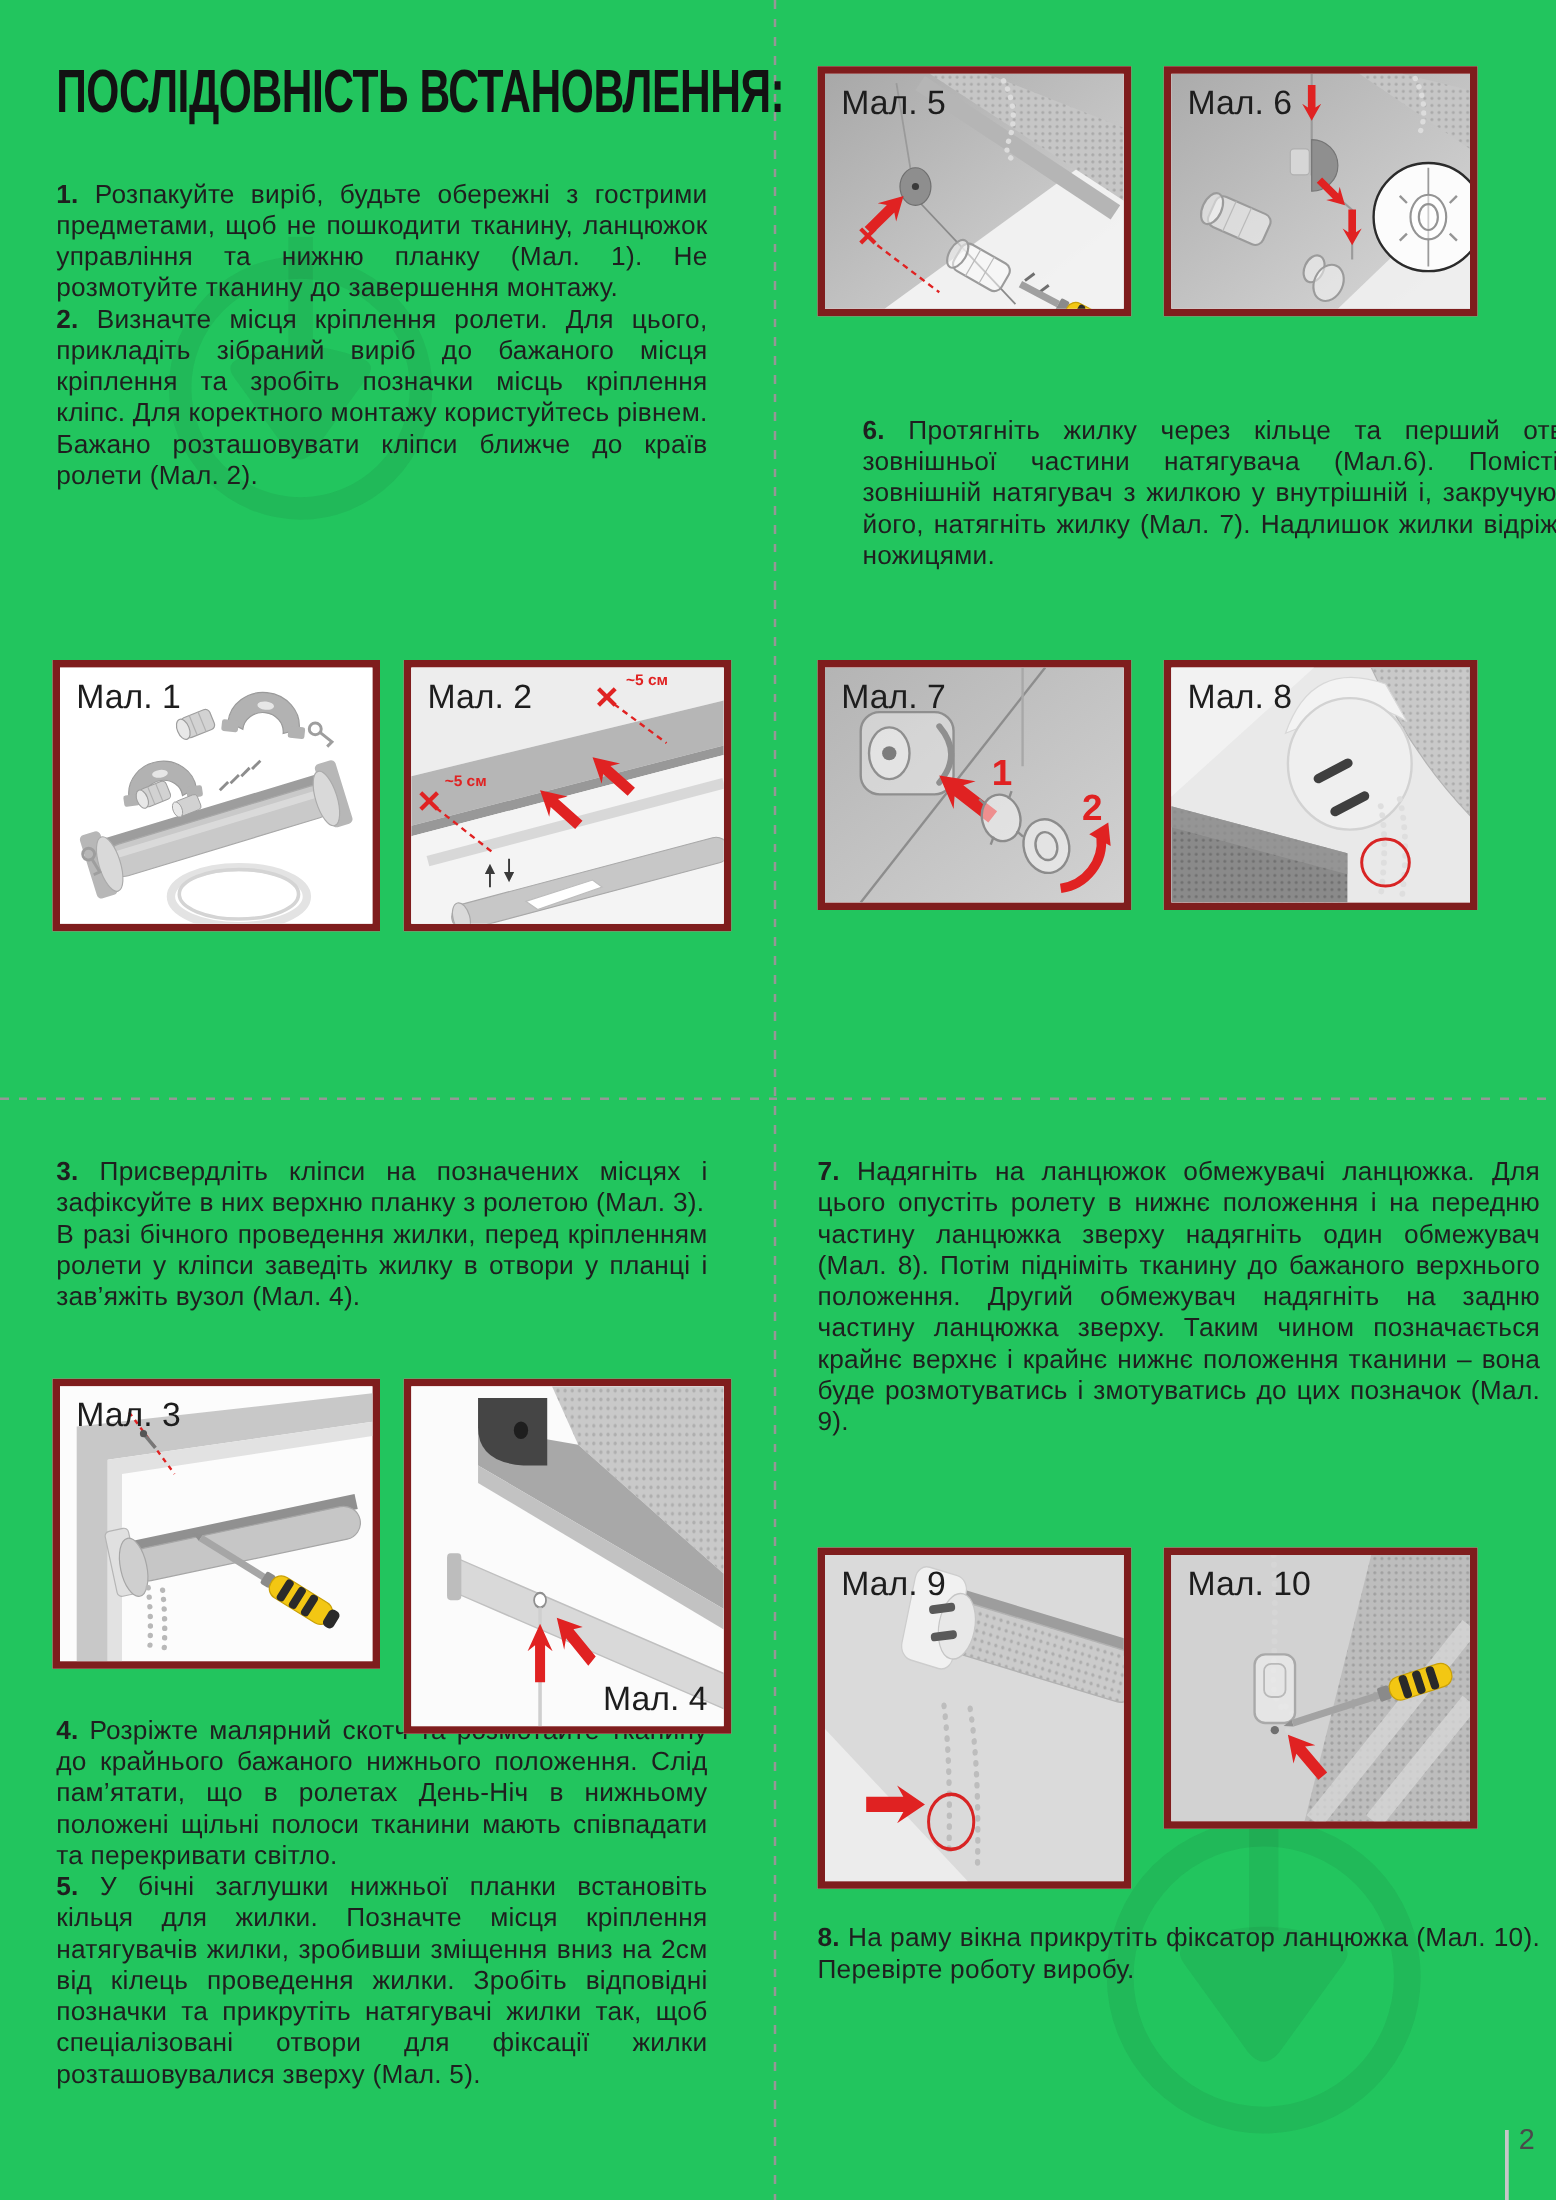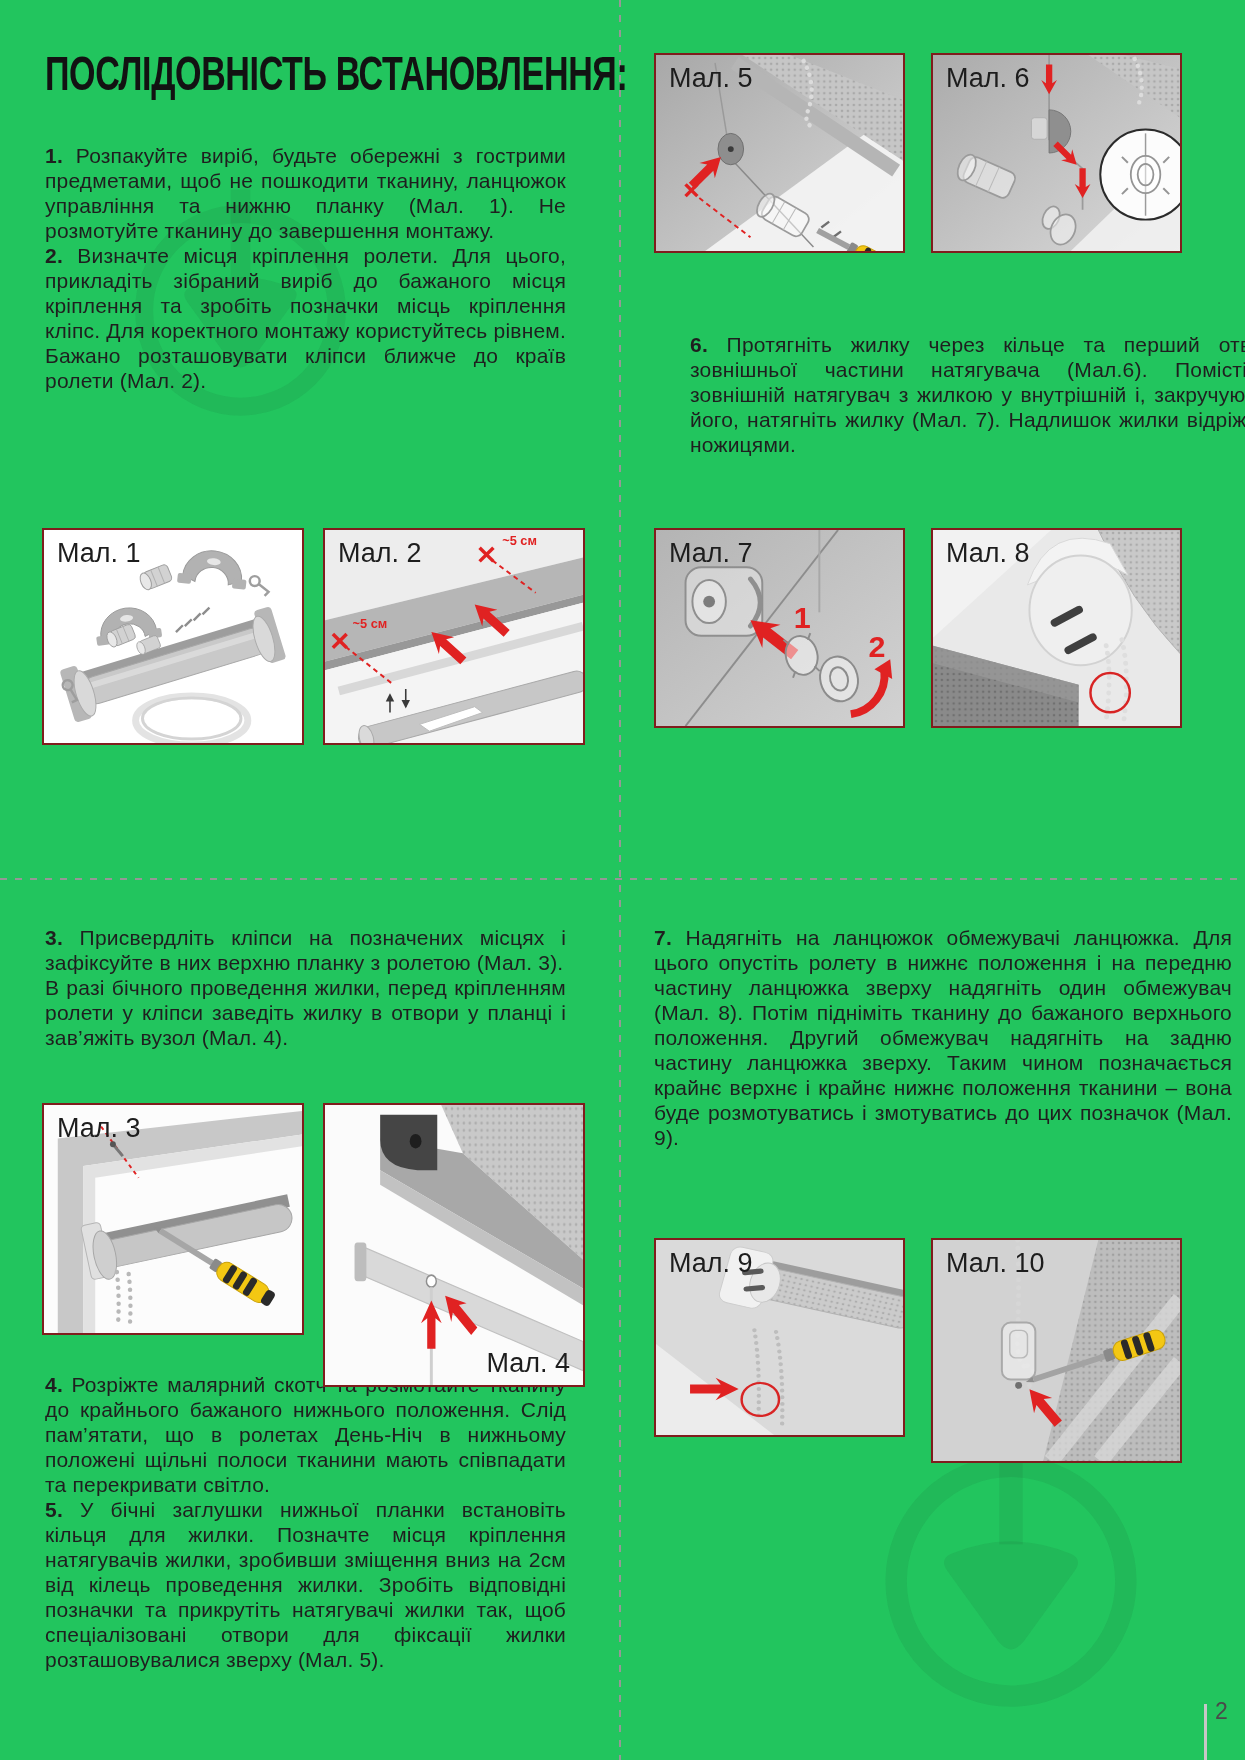--- a/index.html
+++ b/index.html
@@ -18,33 +18,33 @@
     letter-spacing:0.2px;z-index:2;}
   .txt p{margin:0;}
   .txt b{font-weight:700;}
   #block12{left:45px;top:143px;width:521px;}
   #block3{left:45px;top:925px;width:521px;}
   #block45{left:45px;top:1372px;width:521px;}
   #block6{left:690px;top:332px;width:578px;}
   #block7{left:654px;top:925px;width:578px;}
   #block8{left:654px;top:1538px;width:578px;}
 
-  .figure{position:absolute;border:2px solid #7f1d1d;background:#ffffff;box-sizing:border-box;z-index:2;}
+  .figure{position:absolute;border:6px solid #7f1d1d;background:#ffffff;box-sizing:border-box;z-index:2;}
   .figure svg{position:absolute;left:0;top:0;width:100%;height:100%;display:block;}
   .fig-label{position:absolute;top:8px;left:13px;font-size:27px;color:#1d1d1d;z-index:3;}
   .fig-label.br{top:auto;left:auto;bottom:6px;right:13px;}
   #fig1{left:42px;top:528px;width:262px;height:217px;}
   #fig2{left:323px;top:528px;width:262px;height:217px;padding-left:16px;}
   #fig3{left:42px;top:1103px;width:262px;height:232px;}
   #fig4{left:323px;top:1103px;width:262px;height:284px;}
   #fig5{left:654px;top:53px;width:251px;height:200px;}
   #fig6{left:931px;top:53px;width:251px;height:200px;}
   #fig7{left:654px;top:528px;width:251px;height:200px;}
   #fig8{left:931px;top:528px;width:251px;height:200px;}
-  #fig9{left:654px;top:1238px;width:251px;height:199px;}
+  #fig9{left:654px;top:1238px;width:251px;height:273px;}
   #fig10{left:931px;top:1238px;width:251px;height:225px;}
 
   svg text{font-family:"Liberation Sans",sans-serif;}
   .red-note{fill:#e02222;font-size:13px;font-weight:bold;}
   .red-num{fill:#e02222;font-size:31px;font-weight:bold;}
 
   .wm{position:absolute;z-index:0;color:rgba(25,25,25,0.07);}
   #wm1{left:118px;top:165px;width:245px;height:258px;}
   #wm2{left:865px;top:1408px;width:292px;height:306px;}
 
@@ -92,20 +92,23 @@
   </div>
 
   <div class="txt" id="block6">
     <p><b>6.</b> <span>Протягніть жилку через кільце та перший отвір зовнішньої частини натягувача (Мал.6). Помістіть зовнішній натягувач з жилкою у внутрішній і, закручуючи його, натягніть жилку (Мал. 7). Надлишок жилки відріжте ножицями.</span></p>
   </div>
 
   <div class="txt" id="block7">
     <p><b>7.</b> <span>Надягніть на ланцюжок обмежувачі ланцюжка. Для цього опустіть ролету в нижнє положення і на передню частину ланцюжка зверху надягніть один обмежувач (Мал. 8). Потім підніміть тканину до бажаного верхнього положення. Другий обмежувач надягніть на задню частину ланцюжка зверху. Таким чином позначається крайнє верхнє і крайнє нижнє положення тканини – вона буде розмотуватись і змотуватись до цих позначок (Мал. 9).</span></p>
   </div>
 
+  <div class="txt" id="block8">
+    <p><b>8.</b> <span>На раму вікна прикрутіть фіксатор ланцюжка (Мал. 10). Перевірте роботу виробу.</span></p>
+  </div>
 
   <div class="figure" id="fig1">
     <span class="fig-label">Мал. 1</span>
     <svg viewBox="0 0 262 217" preserveAspectRatio="none">
       <rect width="262" height="217" fill="#ffffff"></rect>
       <g transform="rotate(-17 135 140)">
         <rect x="36" y="116" width="196" height="13" rx="3" fill="#9d9d9d"></rect>
         <rect x="36" y="124" width="196" height="28" rx="14" fill="#c9c9c9" stroke="#a8a8a8"></rect>
         <rect x="40" y="129" width="188" height="6" fill="#dedede" opacity="0.8"></rect>
         <rect x="20" y="108" width="18" height="56" rx="4" fill="#b7b7b7"></rect>

